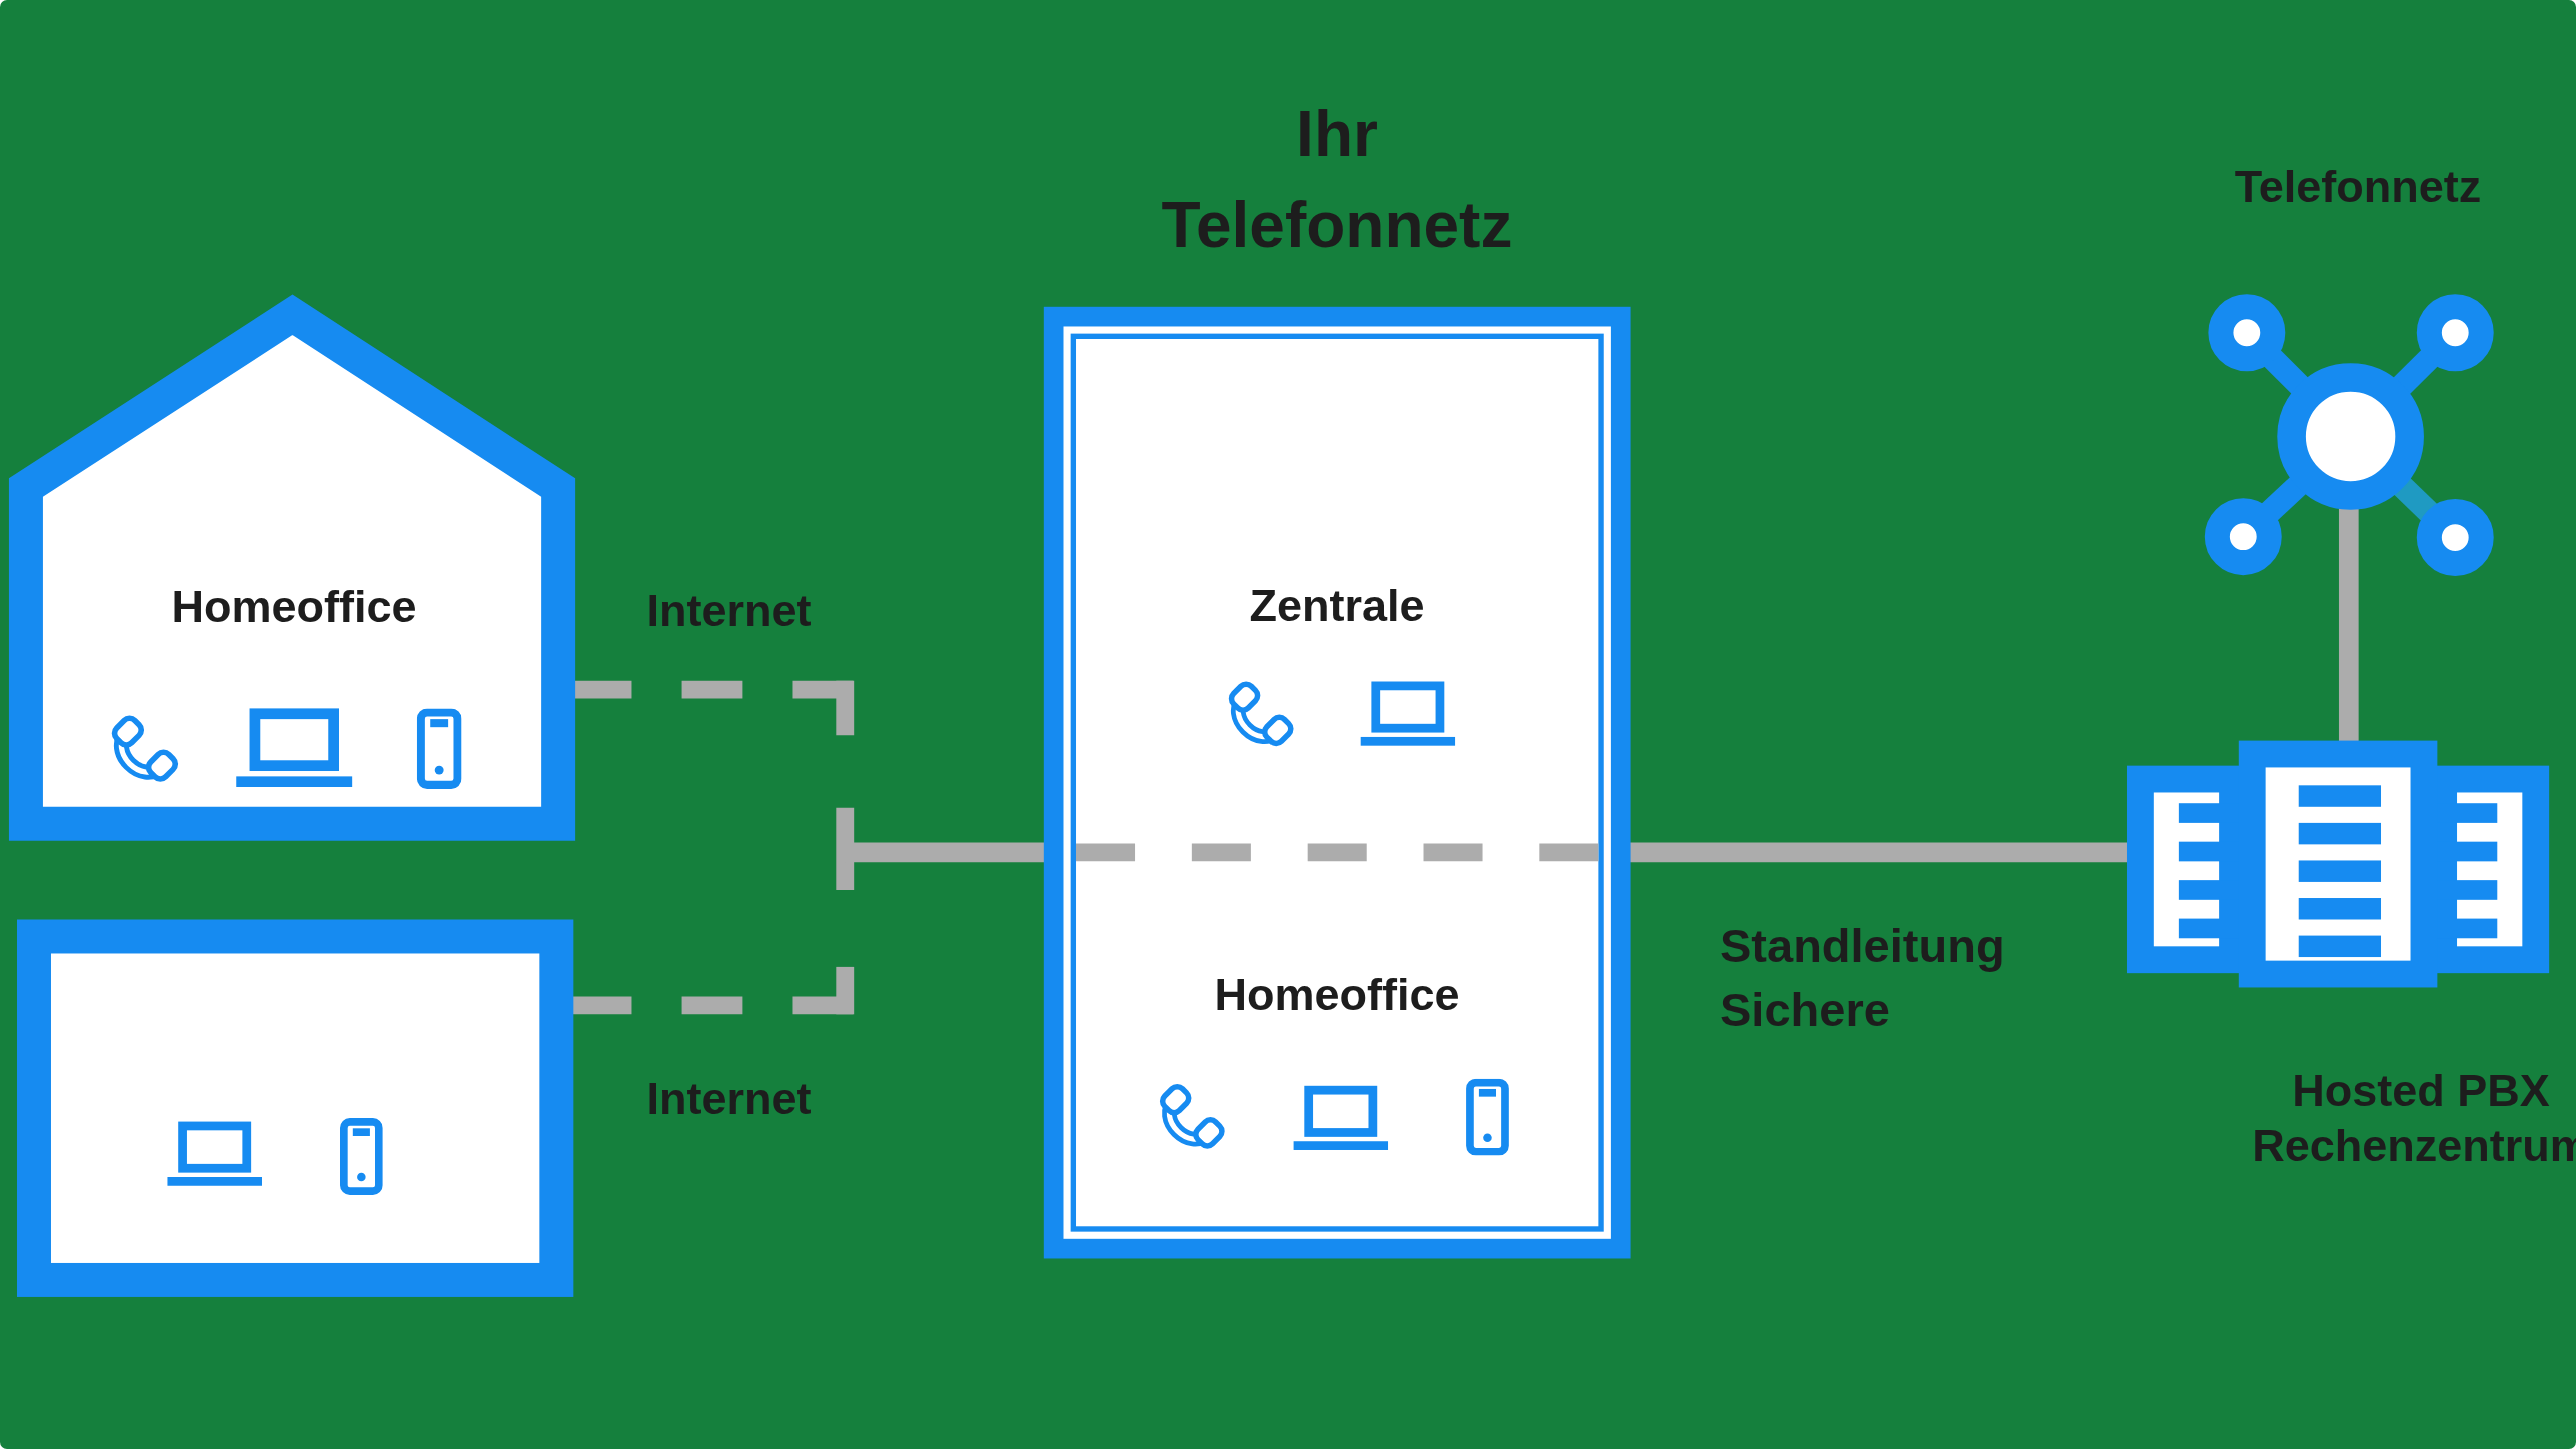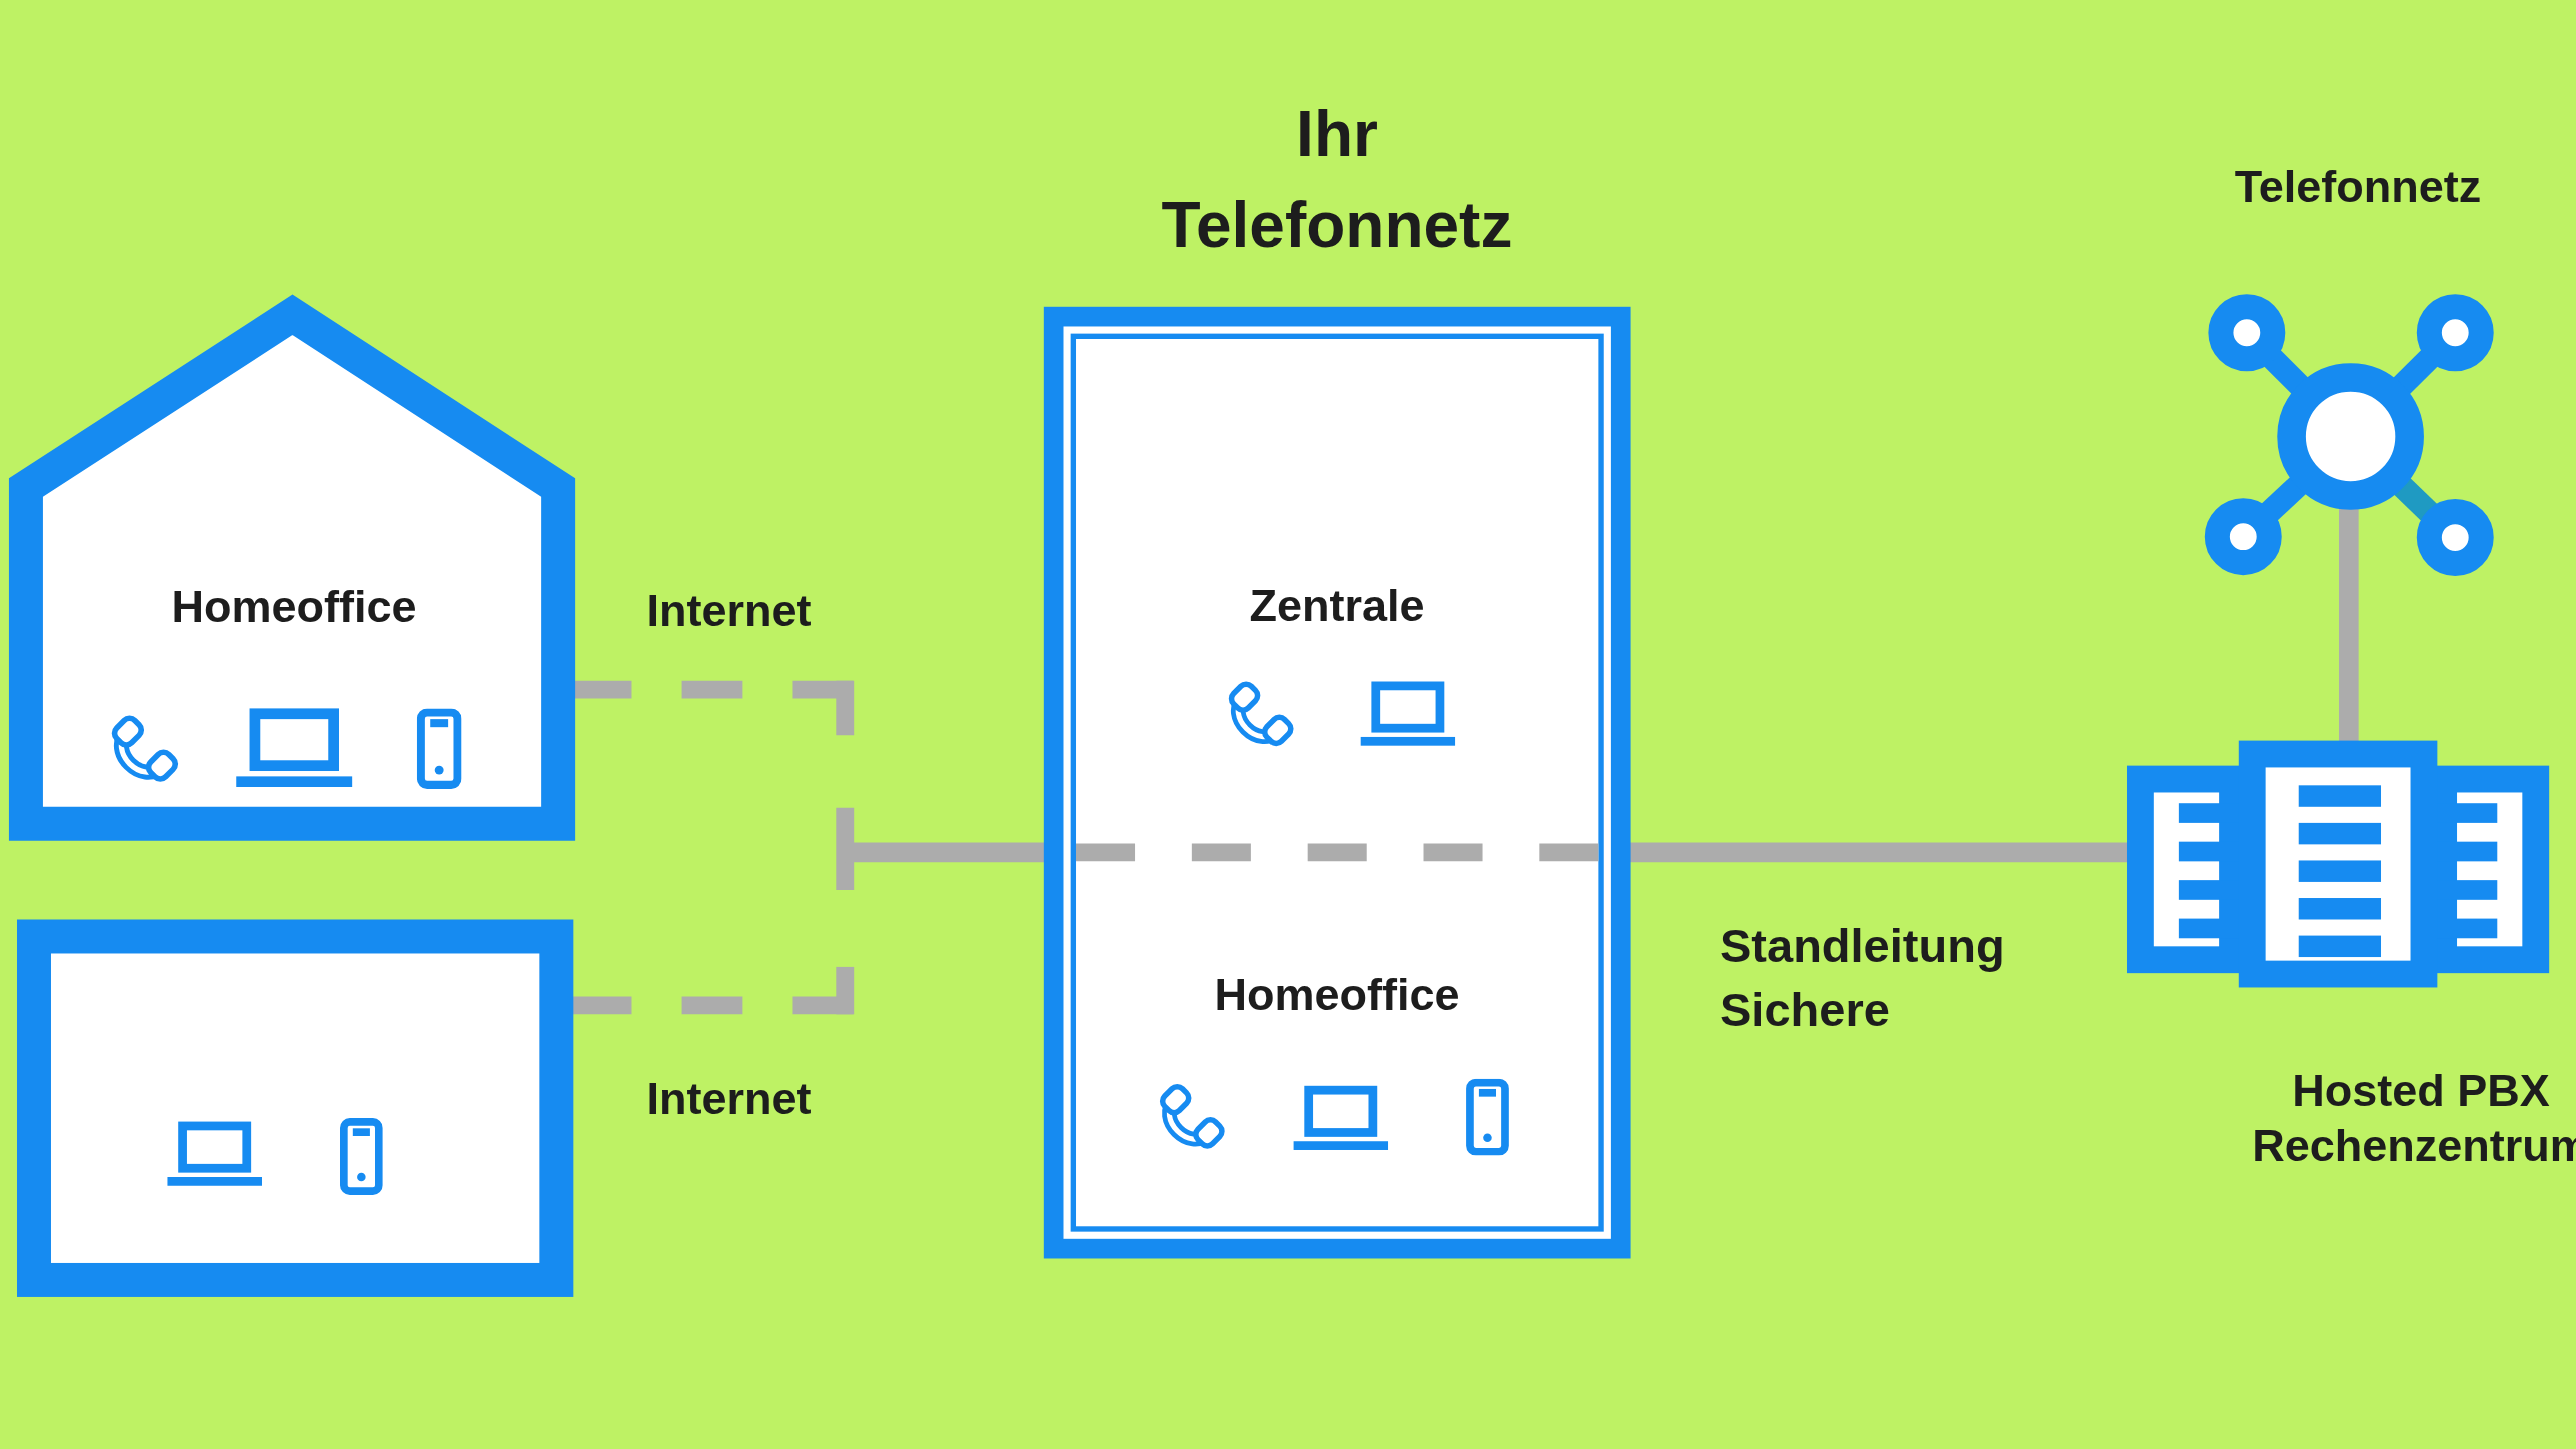--- a/index.html
+++ b/index.html
@@ -7,22 +7,23 @@
     padding: 0;
     background: #ffffff;
     width: 2576px;
     height: 1449px;
     overflow: hidden;
   }
   .canvas {
     position: relative;
     width: 2576px;
     height: 1449px;
-    background: #bef264;
+    background: #15803d;
     font-family: "Liberation Sans", sans-serif;
+    border-radius: 7px;
   }
   .canvas svg.scene {
     position: absolute;
     left: 0;
     top: 0;
   }
   .lbl {
     position: absolute;
     font-weight: bold;
     color: #1d1d1d;

